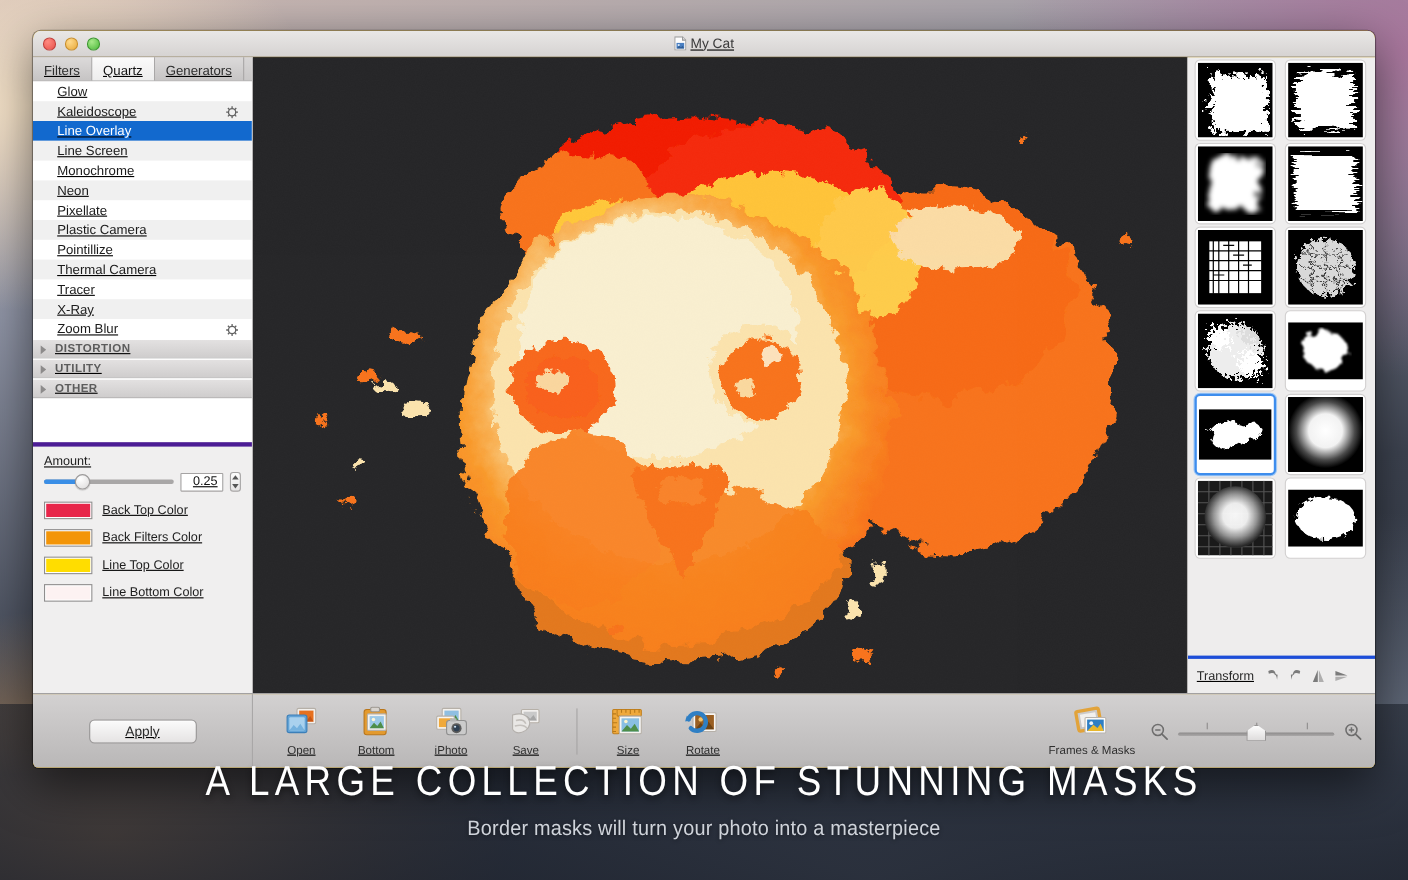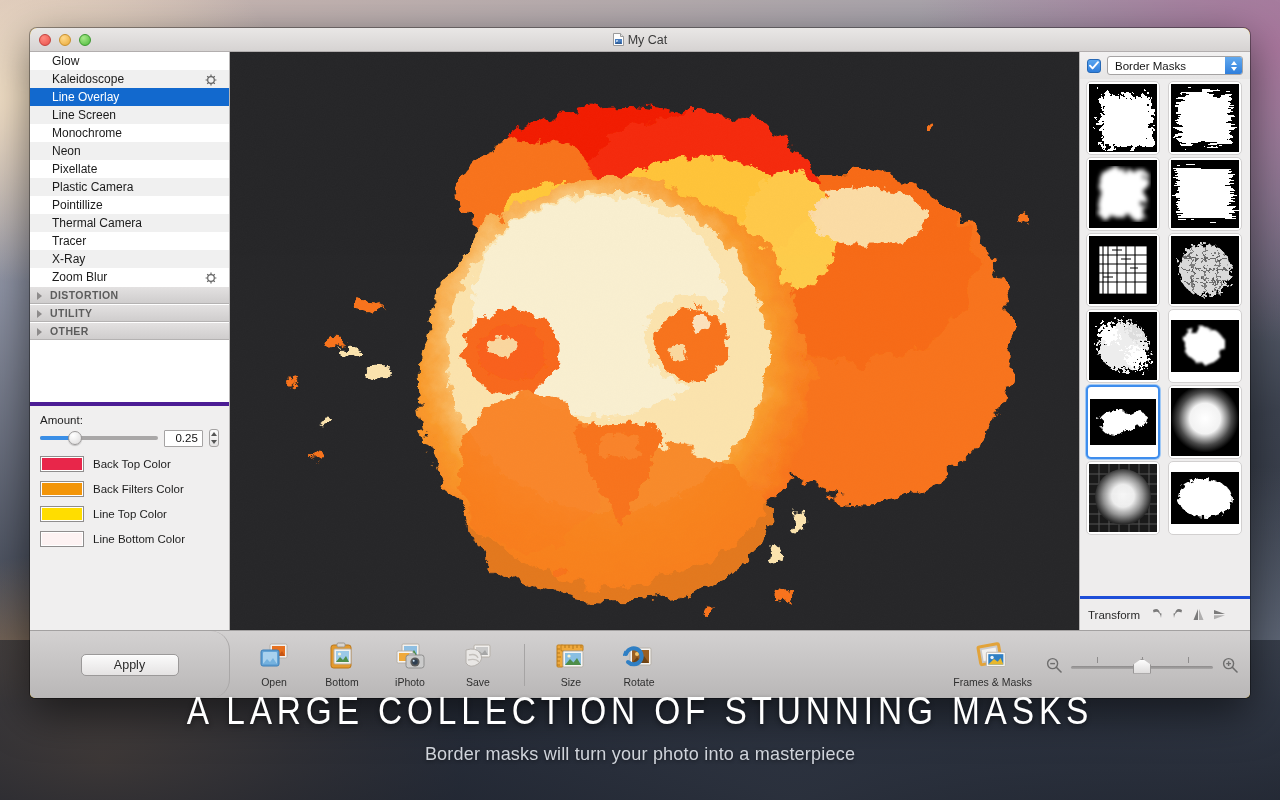--- a/index.html
+++ b/index.html
@@ -31,20 +31,21 @@
 
   
   #window {
     position: absolute;
     left: 30px; top: 28px;
     width: 1220px; height: 670px;
     border-radius: 7px 7px 5px 5px;
     box-shadow: 0 14px 44px rgba(0,0,0,0.55), 0 0 0 1px rgba(0,0,0,0.35);
     overflow: hidden;
     background: #eab308;
+    text-decoration: underline;
   }
 
   
   #titlebar {
     height: 24px;
     background: linear-gradient(180deg,#e9e7e6 0%, #d6d3d2 100%);
     border-bottom: 1px solid #b2aeae;
     position: relative;
     display: flex; align-items: center;
   }
@@ -246,21 +247,20 @@
     height: 68px;
     background: linear-gradient(180deg,#d3d1d1 0%, #b9b7b7 100%);
     border-top: 1px solid #a3a1a1;
     display: flex; align-items: center;
     position: relative;
   }
   #apply-zone {
     width: 200px; height: 100%;
     display:flex; align-items:center; justify-content:center;
     border-right: 1px solid #a9a7a7;
-    border-radius: 19px;
   }
   #apply-btn {
     width: 98px; height: 22px;
     border-radius: 5px; border: 1px solid #9b9999;
     background: linear-gradient(180deg,#fbfbfb,#e5e3e3);
     font-size: 12.5px; color: #2a2a2a;
     display:flex;align-items:center;justify-content:center;
     box-shadow: 0 1px 0 rgba(255,255,255,.7) inset;
   }
   #tools { display: flex; align-items: center; padding-left: 18px; gap: 16px; height:100%; }
@@ -332,20 +332,25 @@
         </svg>
       </span>
       <span>My Cat</span>
     </div>
   </div>
 
   <div id="wbody">
 
     <div id="sidebar">
 
+      <div id="tabs">
+        <div class="tab">Filters</div>
+        <div class="tab active">Quartz</div>
+        <div class="tab">Generators</div>
+      </div>
 
       <div id="filter-list">
         <div class="frow">
             <span>Glow</span>
           </div>
         <div class="frow alt">
             <span>Kaleidoscope</span>
           <span class="gear">
             <svg width="12" height="12" viewBox="0 0 12 12">
                 <g fill="none" stroke="#4a4a4a" stroke-width="1.2">
@@ -555,34 +560,20 @@
           <ellipse cx="570" cy="470" rx="7" ry="12"></ellipse>
           <ellipse cx="545" cy="505" rx="6" ry="9"></ellipse>
         </g>
 
         <rect width="850" height="578" filter="url(#grain)" fill="#ffffff" opacity="0.10"></rect>
       </svg>
     </div>
 
     <div id="rpanel">
 
-      <div id="rtop">
-        <span id="mask-check">
-          <svg width="10" height="9" viewBox="0 0 10 9">
-              <path d="M1 4.6l2.6 2.8L9 1.2" fill="none" stroke="#fff" stroke-width="1.9" stroke-linecap="round" stroke-linejoin="round"></path>
-            </svg>
-        </span>
-        <div id="mask-select">
-          <span>Border Masks</span>
-          <span id="select-btn">
-            <span class="sel-arrow up"></span>
-            <span class="sel-arrow dn"></span>
-          </span>
-        </div>
-      </div>
 
       <div id="mask-grid">
 
         <div class="mcell">
           <svg width="68" height="68" viewBox="0 0 68 68">
             <rect width="68" height="68" fill="#000"></rect>
             <g filter="url(#mk1)">
                 <rect x="8" y="7" width="52" height="54" fill="#fff"></rect>
               </g>
             <filter id="mk1">

